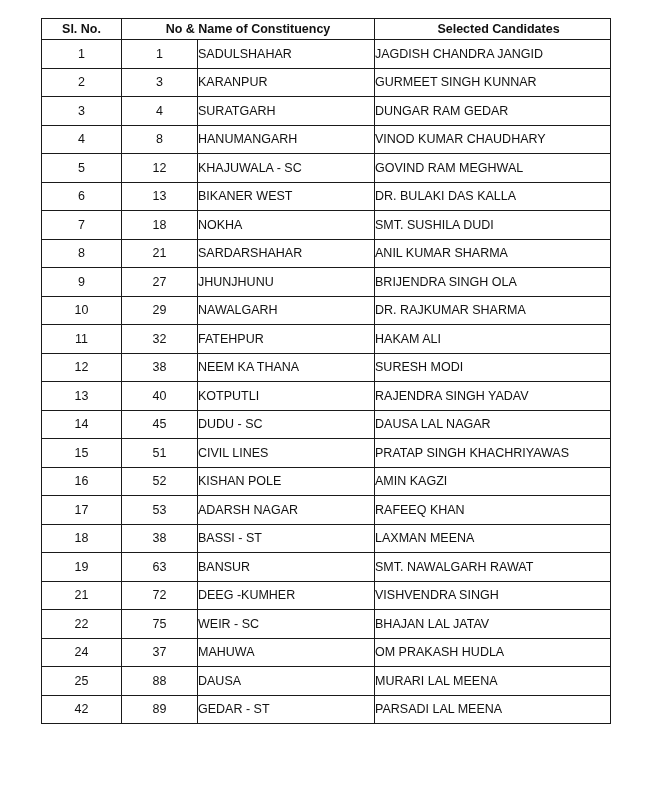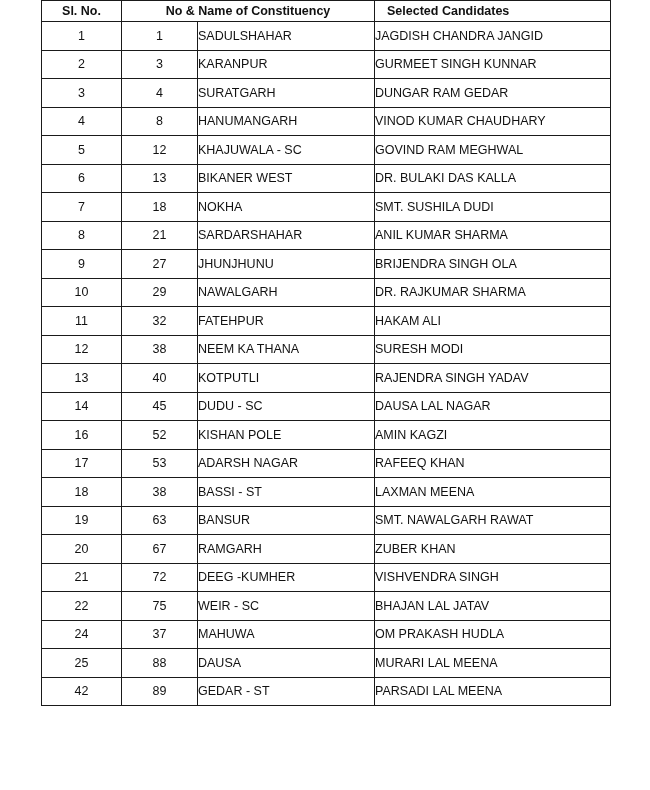--- a/index.html
+++ b/index.html
@@ -11,21 +11,21 @@
     width: 650px;
     height: 790px;
     position: relative;
     overflow: hidden;
     font-family: "Liberation Sans", sans-serif;
     color: #111111;
   }
   table.results {
     position: absolute;
     left: 41px;
-    top: 0;
+    top: 18px;
     width: 569px;
     border-collapse: collapse;
     table-layout: fixed;
   }
   table.results td, table.results th {
     border: 1.5px solid #1a1a1a;
     padding: 0;
     font-size: 12.5px;
     white-space: nowrap;
     overflow: hidden;
@@ -33,21 +33,21 @@
   col.c-sl { width: 80px; }
   col.c-no { width: 76px; }
   col.c-name { width: 177px; }
   col.c-cand { width: 236px; }
   thead th {
     height: 20px;
     font-weight: bold;
     font-size: 12.5px;
   }
   thead th.h-sl, thead th.h-const { text-align: center; }
-  thead th.h-cand { text-align: left; padding-left: 12px; }
+  thead th.h-cand { text-align: center; padding-left: 12px; }
   tbody td {
     height: 27.5px;
   }
   td.sl, td.no { text-align: center; }
   td.sl { font-size: 13.5px; }
   td.no { font-size: 12.5px; }
   td.name, td.cand { text-align: left; padding-left: 2px; }
 </style>
 </head>
 <body>
@@ -145,20 +145,26 @@
         <td class="name">KOTPUTLI</td>
         <td class="cand">RAJENDRA SINGH YADAV</td>
       </tr>
       <tr>
         <td class="sl">14</td>
         <td class="no">45</td>
         <td class="name">DUDU - SC</td>
         <td class="cand">DAUSA LAL NAGAR</td>
       </tr>
       <tr>
+        <td class="sl">15</td>
+        <td class="no">51</td>
+        <td class="name">CIVIL LINES</td>
+        <td class="cand">PRATAP SINGH KHACHRIYAWAS</td>
+      </tr>
+      <tr>
         <td class="sl">16</td>
         <td class="no">52</td>
         <td class="name">KISHAN POLE</td>
         <td class="cand">AMIN KAGZI</td>
       </tr>
       <tr>
         <td class="sl">17</td>
         <td class="no">53</td>
         <td class="name">ADARSH NAGAR</td>
         <td class="cand">RAFEEQ KHAN</td>
@@ -169,26 +175,20 @@
         <td class="name">BASSI - ST</td>
         <td class="cand">LAXMAN MEENA</td>
       </tr>
       <tr>
         <td class="sl">19</td>
         <td class="no">63</td>
         <td class="name">BANSUR</td>
         <td class="cand">SMT. NAWALGARH RAWAT</td>
       </tr>
       <tr>
-        <td class="sl">20</td>
-        <td class="no">67</td>
-        <td class="name">RAMGARH</td>
-        <td class="cand">ZUBER KHAN</td>
-      </tr>
-      <tr>
         <td class="sl">21</td>
         <td class="no">72</td>
         <td class="name">DEEG -KUMHER</td>
         <td class="cand">VISHVENDRA SINGH</td>
       </tr>
       <tr>
         <td class="sl">22</td>
         <td class="no">75</td>
         <td class="name">WEIR - SC</td>
         <td class="cand">BHAJAN LAL JATAV</td>

